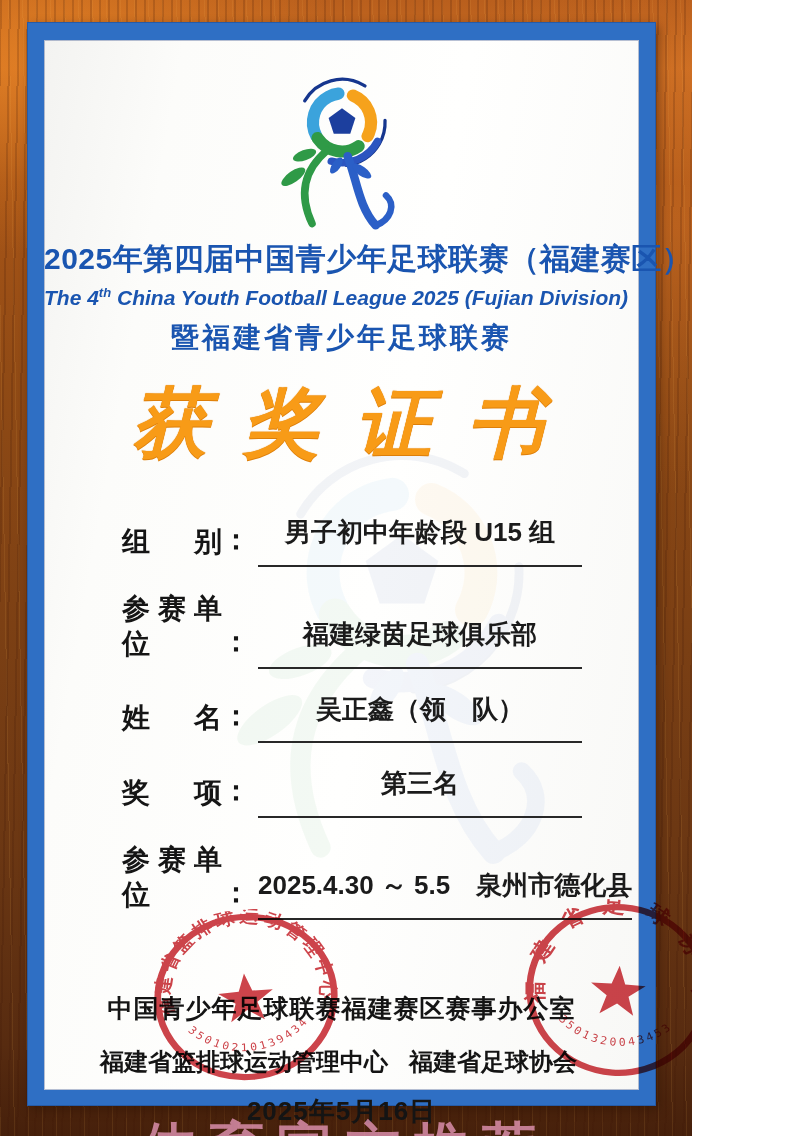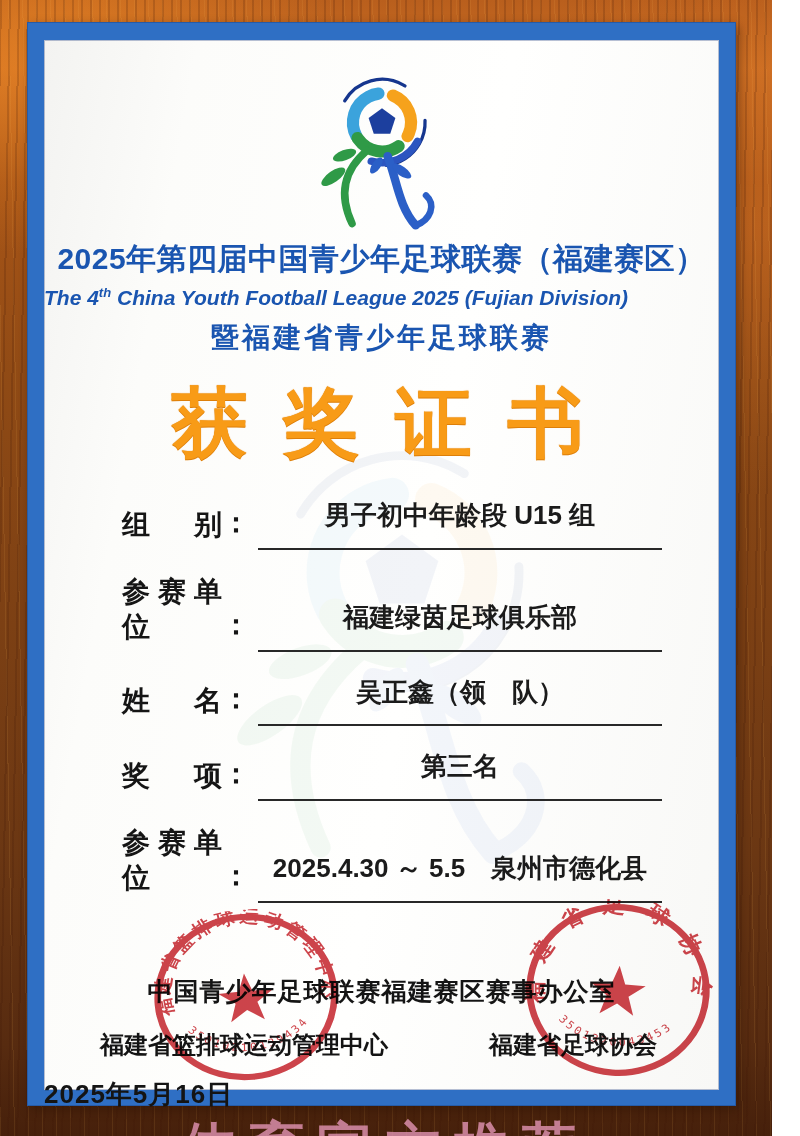--- a/index.html
+++ b/index.html
@@ -1,17 +1,17 @@
 <!DOCTYPE html>
 <html><head>
 <meta charset="utf-8">
 <style>
   html,body{margin:0;padding:0;}
   .page{
-    position:relative;width:772px;height:1136px;overflow:hidden;
+    position:relative;width:692px;height:1136px;overflow:hidden;
     font-family:"Liberation Sans",sans-serif;
     background:linear-gradient(180deg,#b95f1d 0%,#c96c22 6%,#a85517 16%,#8f4a15 34%,#7c4014 55%,#6b3713 75%,#572b10 92%,#46200b 100%);
   }
   .wood-streaks{
     position:absolute;inset:0;
     background:
       repeating-linear-gradient(91deg,rgba(60,20,5,.18) 0 2px,rgba(255,255,255,0) 2px 9px),
       repeating-linear-gradient(89deg,rgba(255,190,90,.10) 0 1px,rgba(255,255,255,0) 1px 14px),
       radial-gradient(420px 300px at 6% 4%,rgba(255,150,40,.45),rgba(255,150,40,0) 70%),
       radial-gradient(500px 380px at 98% 20%,rgba(255,140,50,.25),rgba(255,140,50,0) 70%);
@@ -38,37 +38,37 @@
     color:#1a55b0;margin-top:5px;white-space:nowrap;
   }
   .title-en sup{font-size:13px;}
   .title-cn2{
     text-align:center;font-size:28px;font-weight:bold;color:#1a55b0;
     letter-spacing:3px;margin-top:9px;white-space:nowrap;font-family:Liberation Serif, serif;
   }
   .award{
     text-align:center;font-size:76px;font-weight:bold;color:#f89b17;
     letter-spacing:36px;padding-left:28px;margin-top:22px;line-height:1.15;
-    text-shadow:0 1px 0 #dd7f0a,0 0 1px #dd7f0a;white-space:nowrap;
+    text-shadow:0 1px 0 #dd7f0a,0 0 1px #dd7f0a;white-space:nowrap;font-style:italic;
   }
-  .fields{margin:33px 57px 0 78px;}
+  .fields{margin:50px 57px 0 78px;}
   .field-row{display:flex;align-items:flex-end;margin-bottom:24px;}
   .f-label{
     width:100px;font-size:28px;font-weight:bold;color:#151515;
     text-align:justify;text-align-last:justify;line-height:1.25;
     flex:0 0 auto;padding-bottom:8px;
   }
   .f-colon{font-size:28px;font-weight:bold;color:#151515;flex:0 0 auto;padding-bottom:8px;margin-right:8px;}
   .f-value{
     flex:1 1 auto;text-align:center;font-size:26px;font-weight:600;color:#1b1b1b;
     border-bottom:2px solid #282828;padding-bottom:16px;line-height:1.25;white-space:nowrap;
   }
   .office{margin-top:72px;text-align:center;font-size:25px;font-weight:bold;color:#141414;letter-spacing:1px;}
   .orgs{display:flex;justify-content:space-between;margin:21px 62px 0 56px;font-size:24px;font-weight:bold;color:#141414;}
-  .date{margin-top:16px;font-size:26px;font-weight:bold;color:#141414;letter-spacing:1px;}
+  .date{margin-top:16px;text-align:center;font-size:26px;font-weight:bold;color:#141414;letter-spacing:1px;}
   .seal{position:absolute;z-index:5;opacity:.85;mix-blend-mode:multiply;}
   .seal-left{left:150px;top:910px;transform:rotate(-5deg);}
   .seal-right{left:522px;top:900px;transform:rotate(4deg);}
   .watermark{
     position:absolute;left:50%;top:1112px;transform:translateX(-50%);
     z-index:7;font-family:"Liberation Serif",serif;font-weight:bold;
     font-size:54px;letter-spacing:14px;color:#e294b4;opacity:.8;white-space:nowrap;
   }
 </style>
 </head>

